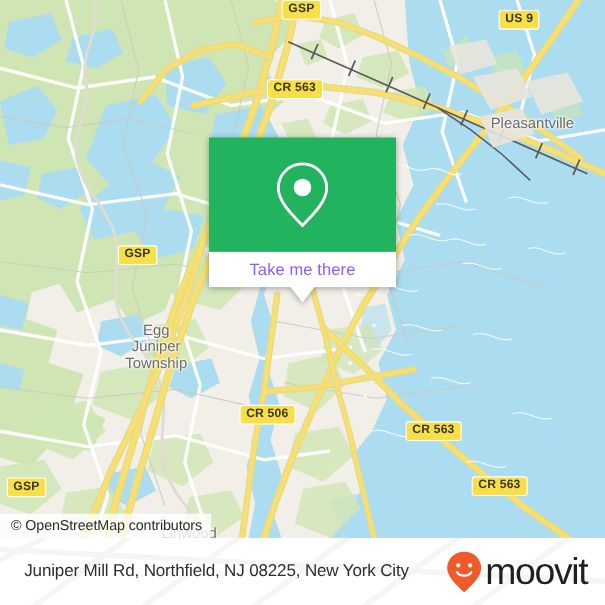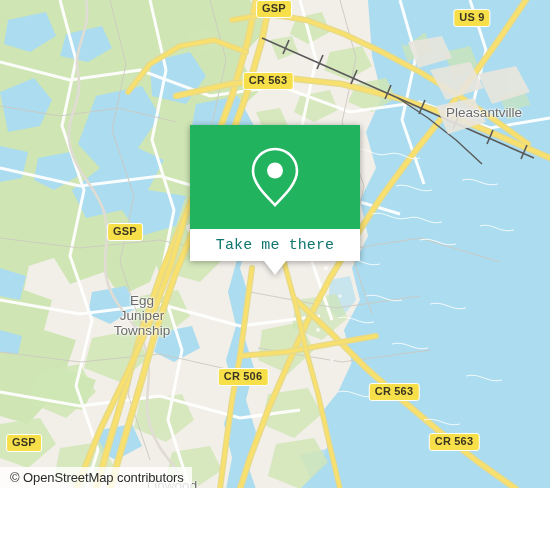--- a/index.html
+++ b/index.html
@@ -5,21 +5,21 @@
   * { box-sizing: border-box; margin: 0; padding: 0; }
   html, body {
     width: 550px; height: 550px;
     font-family: "Liberation Sans", sans-serif;
     background: #ffffff;
     overflow: hidden;
   }
 
   #app {
     position: relative;
-    width: 550px; height: 488px;
+    width: 550px; height: 550px;
     overflow: hidden;
   }
 
   
   .map {
     position: absolute; left: 0; top: 0;
     width: 550px; height: 489px;
     background: #f2efe9;
     overflow: hidden;
   }
@@ -54,23 +54,22 @@
   }
   .popup-body {
     height: 32px;
     background: #ffffff;
     display: flex;
     align-items: center;
     justify-content: center;
   }
   .popup-label {
     font-size: 15px;
-    color: #0f766e;
+    color: #8b5cf6;
     letter-spacing: 0.1px;
-    font-family: Liberation Mono, monospace;
   }
   .popup-tail {
     position: absolute;
     left: 50%;
     margin-left: -11px;
     top: 136px;
     width: 0; height: 0;
     border-left: 11px solid transparent;
     border-right: 11px solid transparent;
     border-top: 14px solid #ffffff;
@@ -408,14 +407,35 @@
       </div>
       <div class="popup-body">
         <span class="popup-label">Take me there</span>
       </div>
       <div class="popup-tail"></div>
     </div>
 
     <div class="attrib">© OpenStreetMap contributors</div>
   </div>
 
+  <div class="footer">
+    <svg class="footer-watermark" width="550" height="61" viewBox="0 0 550 61">
+      <g stroke="#555" stroke-width="5" fill="none">
+        <path d="M-20,30 L80,-20 M20,70 L130,-10 M120,70 L230,-10
+                 M220,70 L330,-10 M320,70 L430,-10 M420,70 L530,-10"></path>
+        <path d="M-10,10 L560,40"></path>
+      </g>
+    </svg>
+    <span class="footer-text">Juniper Mill Rd, Northfield, NJ 08225, New York City</span>
+
+    <div class="brand">
+      <svg width="34" height="40" viewBox="0 0 34 40">
+        <path d="M17 1.5 C8.2 1.5 1.5 8.2 1.5 16.4 C1.5 24.4 11 33 17 38.5
+                 C23 33 32.5 24.4 32.5 16.4 C32.5 8.2 25.8 1.5 17 1.5 Z" fill="#f05a28"></path>
+        <circle cx="11.6" cy="14" r="1.9" fill="#ffffff"></circle>
+        <circle cx="22.4" cy="14" r="1.9" fill="#ffffff"></circle>
+        <path d="M10.6 20.2 C12.6 24.4 21.4 24.4 23.4 20.2" stroke="#ffffff" stroke-width="2.1" fill="none" stroke-linecap="round"></path>
+      </svg>
+      <span class="brand-word">moovit</span>
+    </div>
+  </div>
 
 </div>
 
 </body></html>

